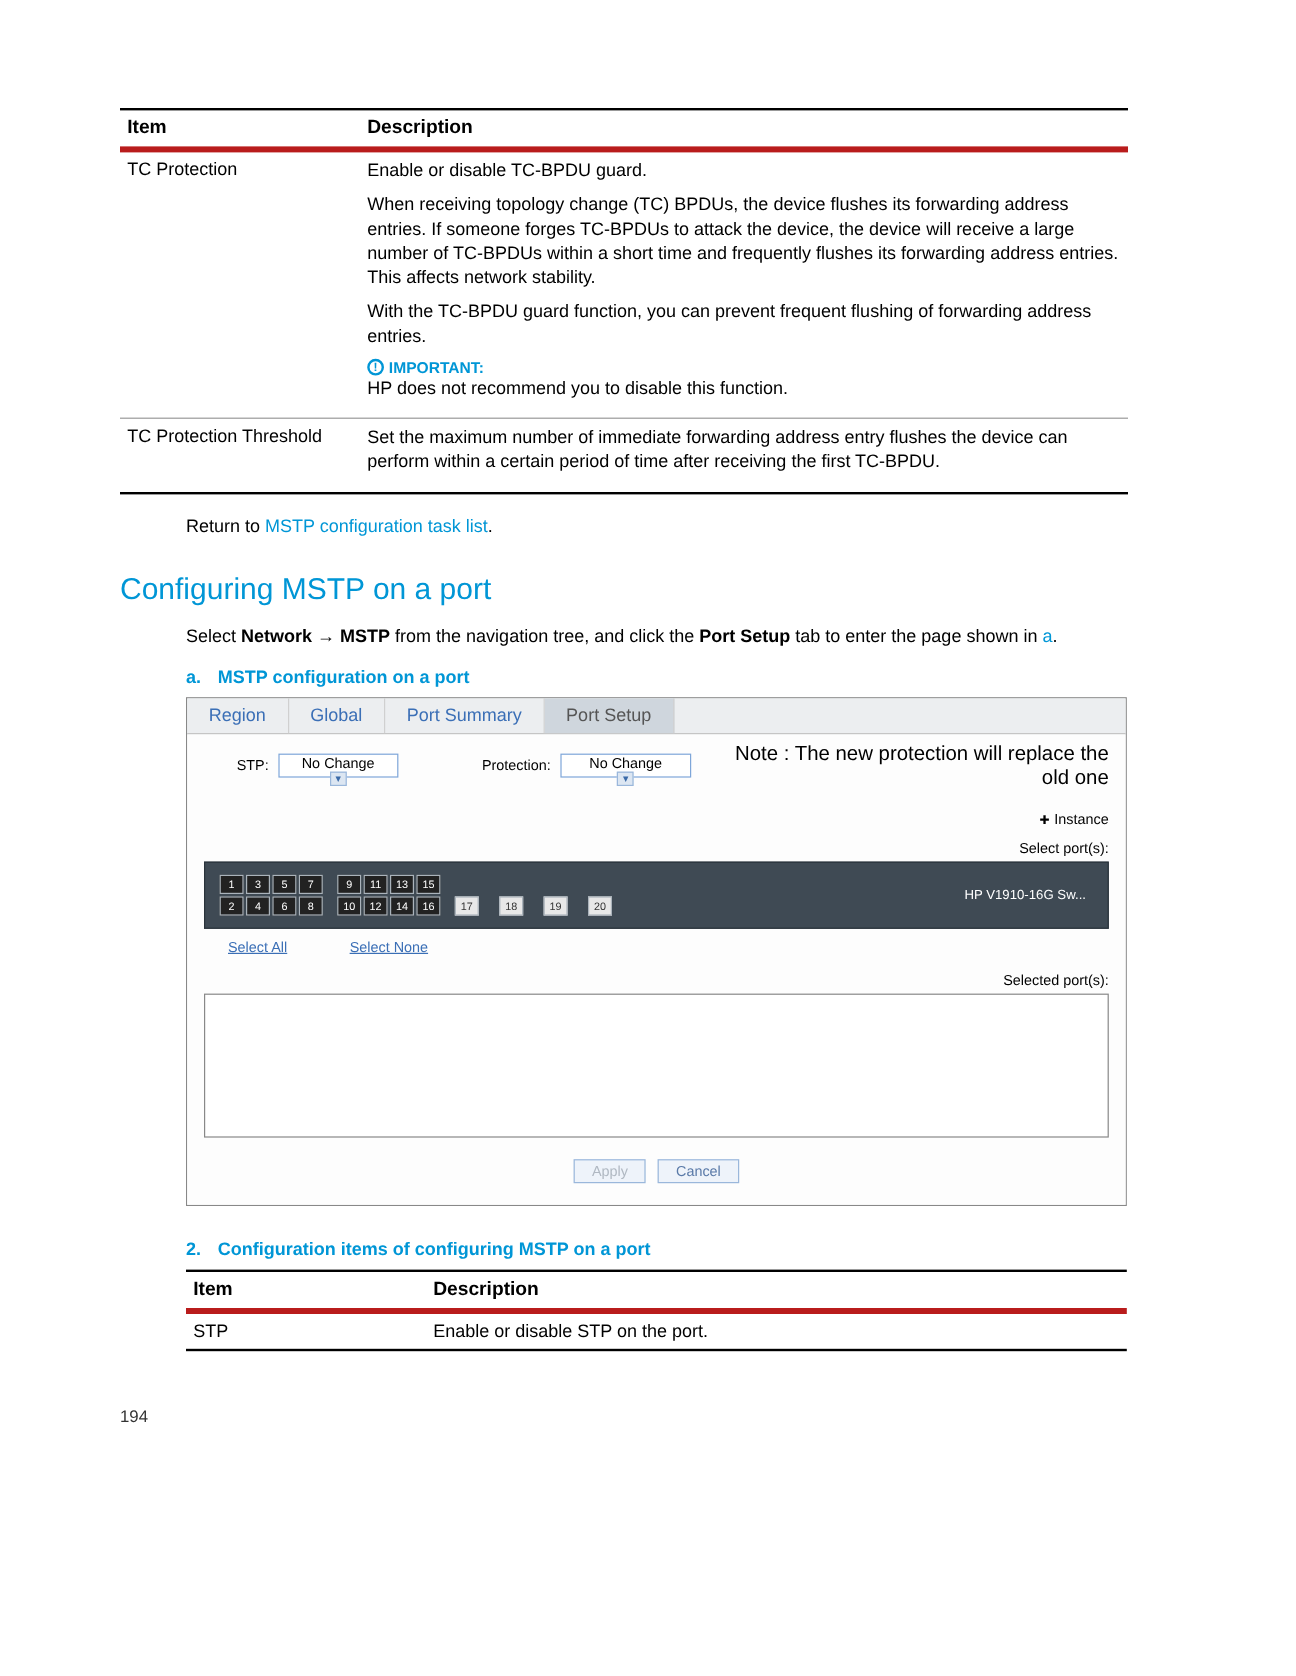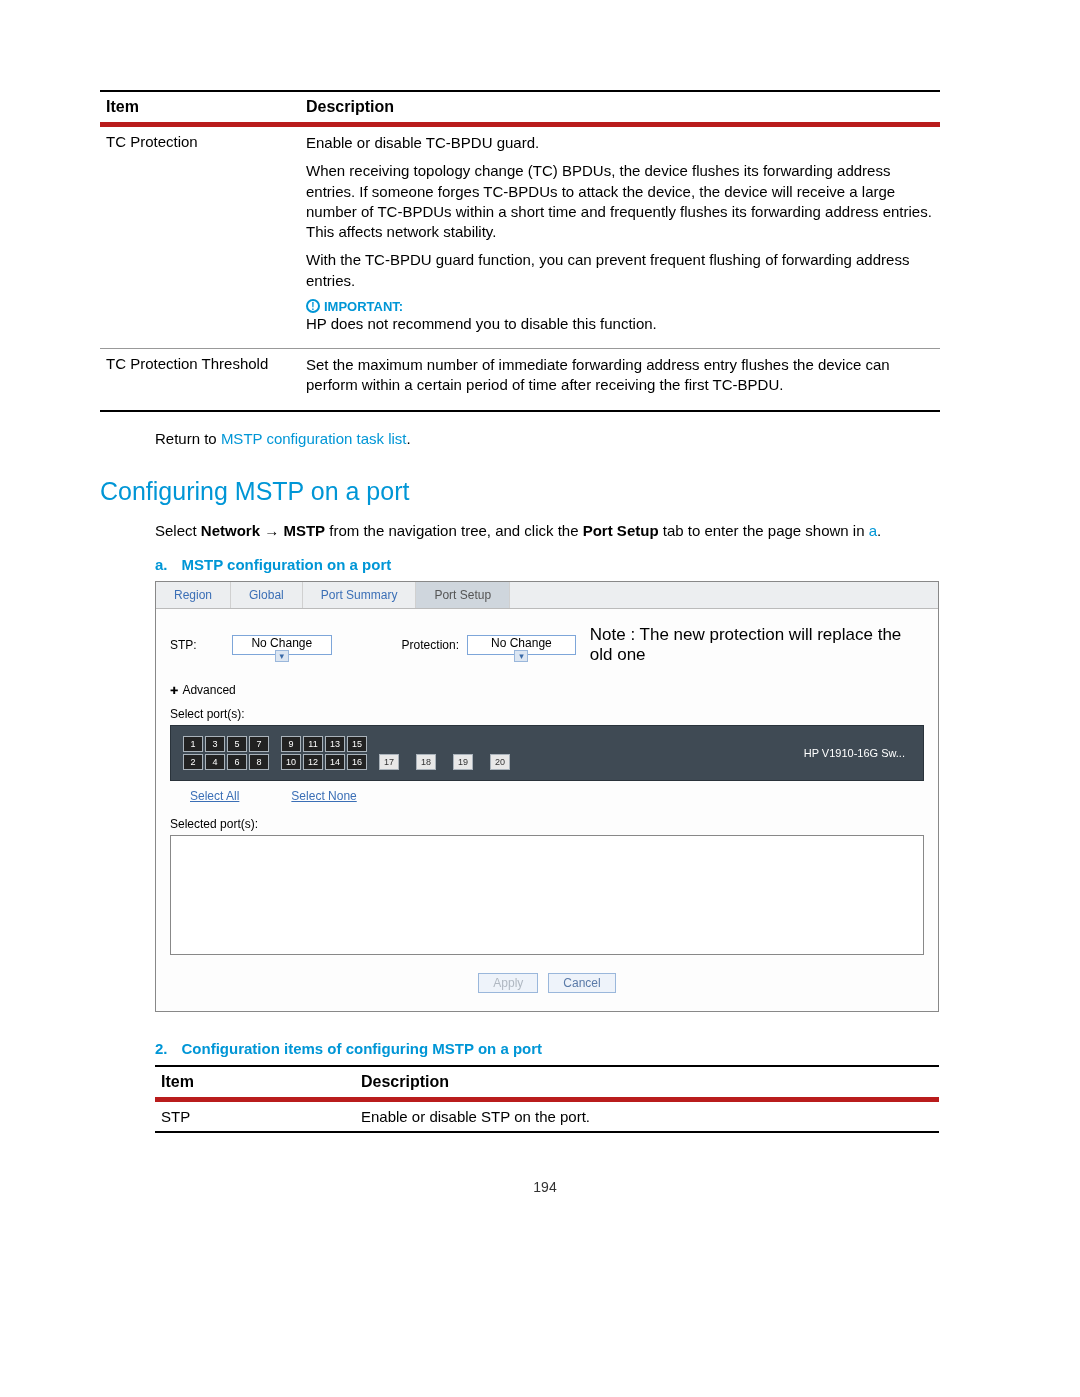--- a/index.html
+++ b/index.html
@@ -24,23 +24,23 @@
   h1.section-title { color: #0096D6; font-weight: 300; font-size: 25px; margin: 12px 0 14px 0; font-family: "Futura", Arial, sans-serif; }
   .body-text { font-size: 15px; margin-left: 55px; line-height: 1.5; margin-bottom: 14px; }
   .body-text b { font-weight: bold; }
   .caption { color: #0096D6; font-weight: bold; font-size: 15px; margin: 10px 0 8px 55px; display: flex; gap: 14px; }
   .screenshot {
     width: 784px; margin-left: 55px; border: 1px solid #888;
     background: #f7f7f7; font-family: Tahoma, Arial, sans-serif;
     margin-bottom: 28px;
   }
   .tabs { display: flex; background: #eceef0; border-bottom: 1px solid #bbb; }
-  .tab { font-size: 12px; color: #3b6fb6; padding: 6px 18px; border-right: 1px solid #d0d0d0; cursor: pointer; }
+  .tab { font-size: 15px; color: #3b6fb6; padding: 6px 18px; border-right: 1px solid #d0d0d0; cursor: pointer; }
   .tab.active { background: #cfd6dd; color: #555; cursor: default; }
-  .panel-body { padding: 16px 14px 18px 14px; background: #fdfdfd; }
+  .panel-body { padding: 6px 14px 18px 14px; background: #fdfdfd; text-align: right; }
   .form-row { display: flex; align-items: center; font-size: 12px; margin-bottom: 18px; gap: 8px; }
   .form-row .lbl { width: 60px; }
   .sel { border: 1px solid #7ea6d9; background: #fff; font-size: 12px; height: 20px; width: 110px; display: inline-flex; align-items: center; justify-content: space-between; padding: 0 4px; flex-direction: column; }
   .sel.wide { width: 120px; }
   .sel .chev { width: 14px; height: 14px; background: #dce6f2; border: 1px solid #9ab7db; display: inline-flex; align-items: center; justify-content: center; font-size: 9px; color: #3a6aa8; }
   .note { font-size: 17px; font-weight: normal; margin-left: 6px; }
   .expand { font-size: 12px; margin: 6px 0 10px 0; cursor: pointer; }
   .expand::before { content: "✚"; font-size: 10px; margin-right: 4px; }
   .section-lbl { font-size: 12px; margin: 6px 0 4px 0; }
   .port-panel {
@@ -58,21 +58,21 @@
     color: #fff; font-size: 9px; background: #222;
   }
   .port-box.light { color: #333; background: #e8e8e8; }
   .device-name { color: #fff; font-size: 11px; align-self: center; margin-right:6px; }
   .link-btns { display: flex; gap: 52px; margin-left: 20px; margin-bottom: 14px; }
   .pseudo-link { color: #3b6fb6; font-size: 12px; text-decoration: underline; cursor: pointer; }
   .big-box { width: 100%; height: 120px; border: 1px solid #888; background: #fff; margin-bottom: 18px; }
   .action-row { display: flex; justify-content: center; gap: 10px; }
   .btn { font-size: 12px; padding: 2px 14px; border: 1px solid #9ab7db; background: #eef3fa; color: #5a7aa8; cursor: pointer; }
   .btn.disabled { color: #b0b8c2; }
-  .page-num { text-align: center; font-size: 14px; margin-top: 46px; color: #333; }
+  .page-num { font-size: 14px; margin-top: 46px; color: #333; }
   .col-item { width: 200px; }
   .col-desc { }
 </style>
 </head>
 <body>
 
 <table class="doc-table">
   <thead>
     <tr class="tbl-top">
       <th class="col-item">Item</th>
@@ -132,21 +132,21 @@
         <span class="chev">▾</span>
       </span>
       <span style="width:60px"></span>
       <span>Protection:</span>
       <span class="sel wide">
         <span>No Change</span>
         <span class="chev">▾</span>
       </span>
       <span class="note">Note : The new protection will replace the old one</span>
     </div>
-    <div class="expand">Advanced</div>
+    <div class="expand">Instance</div>
 
     <div class="section-lbl">Select port(s):</div>
     <div class="port-panel">
       <div class="port-grid">
         <div class="port-group">
           <div class="port-col">
               <div class="port-box">1</div>
               <div class="port-box">2</div>
             </div>
           <div class="port-col">

